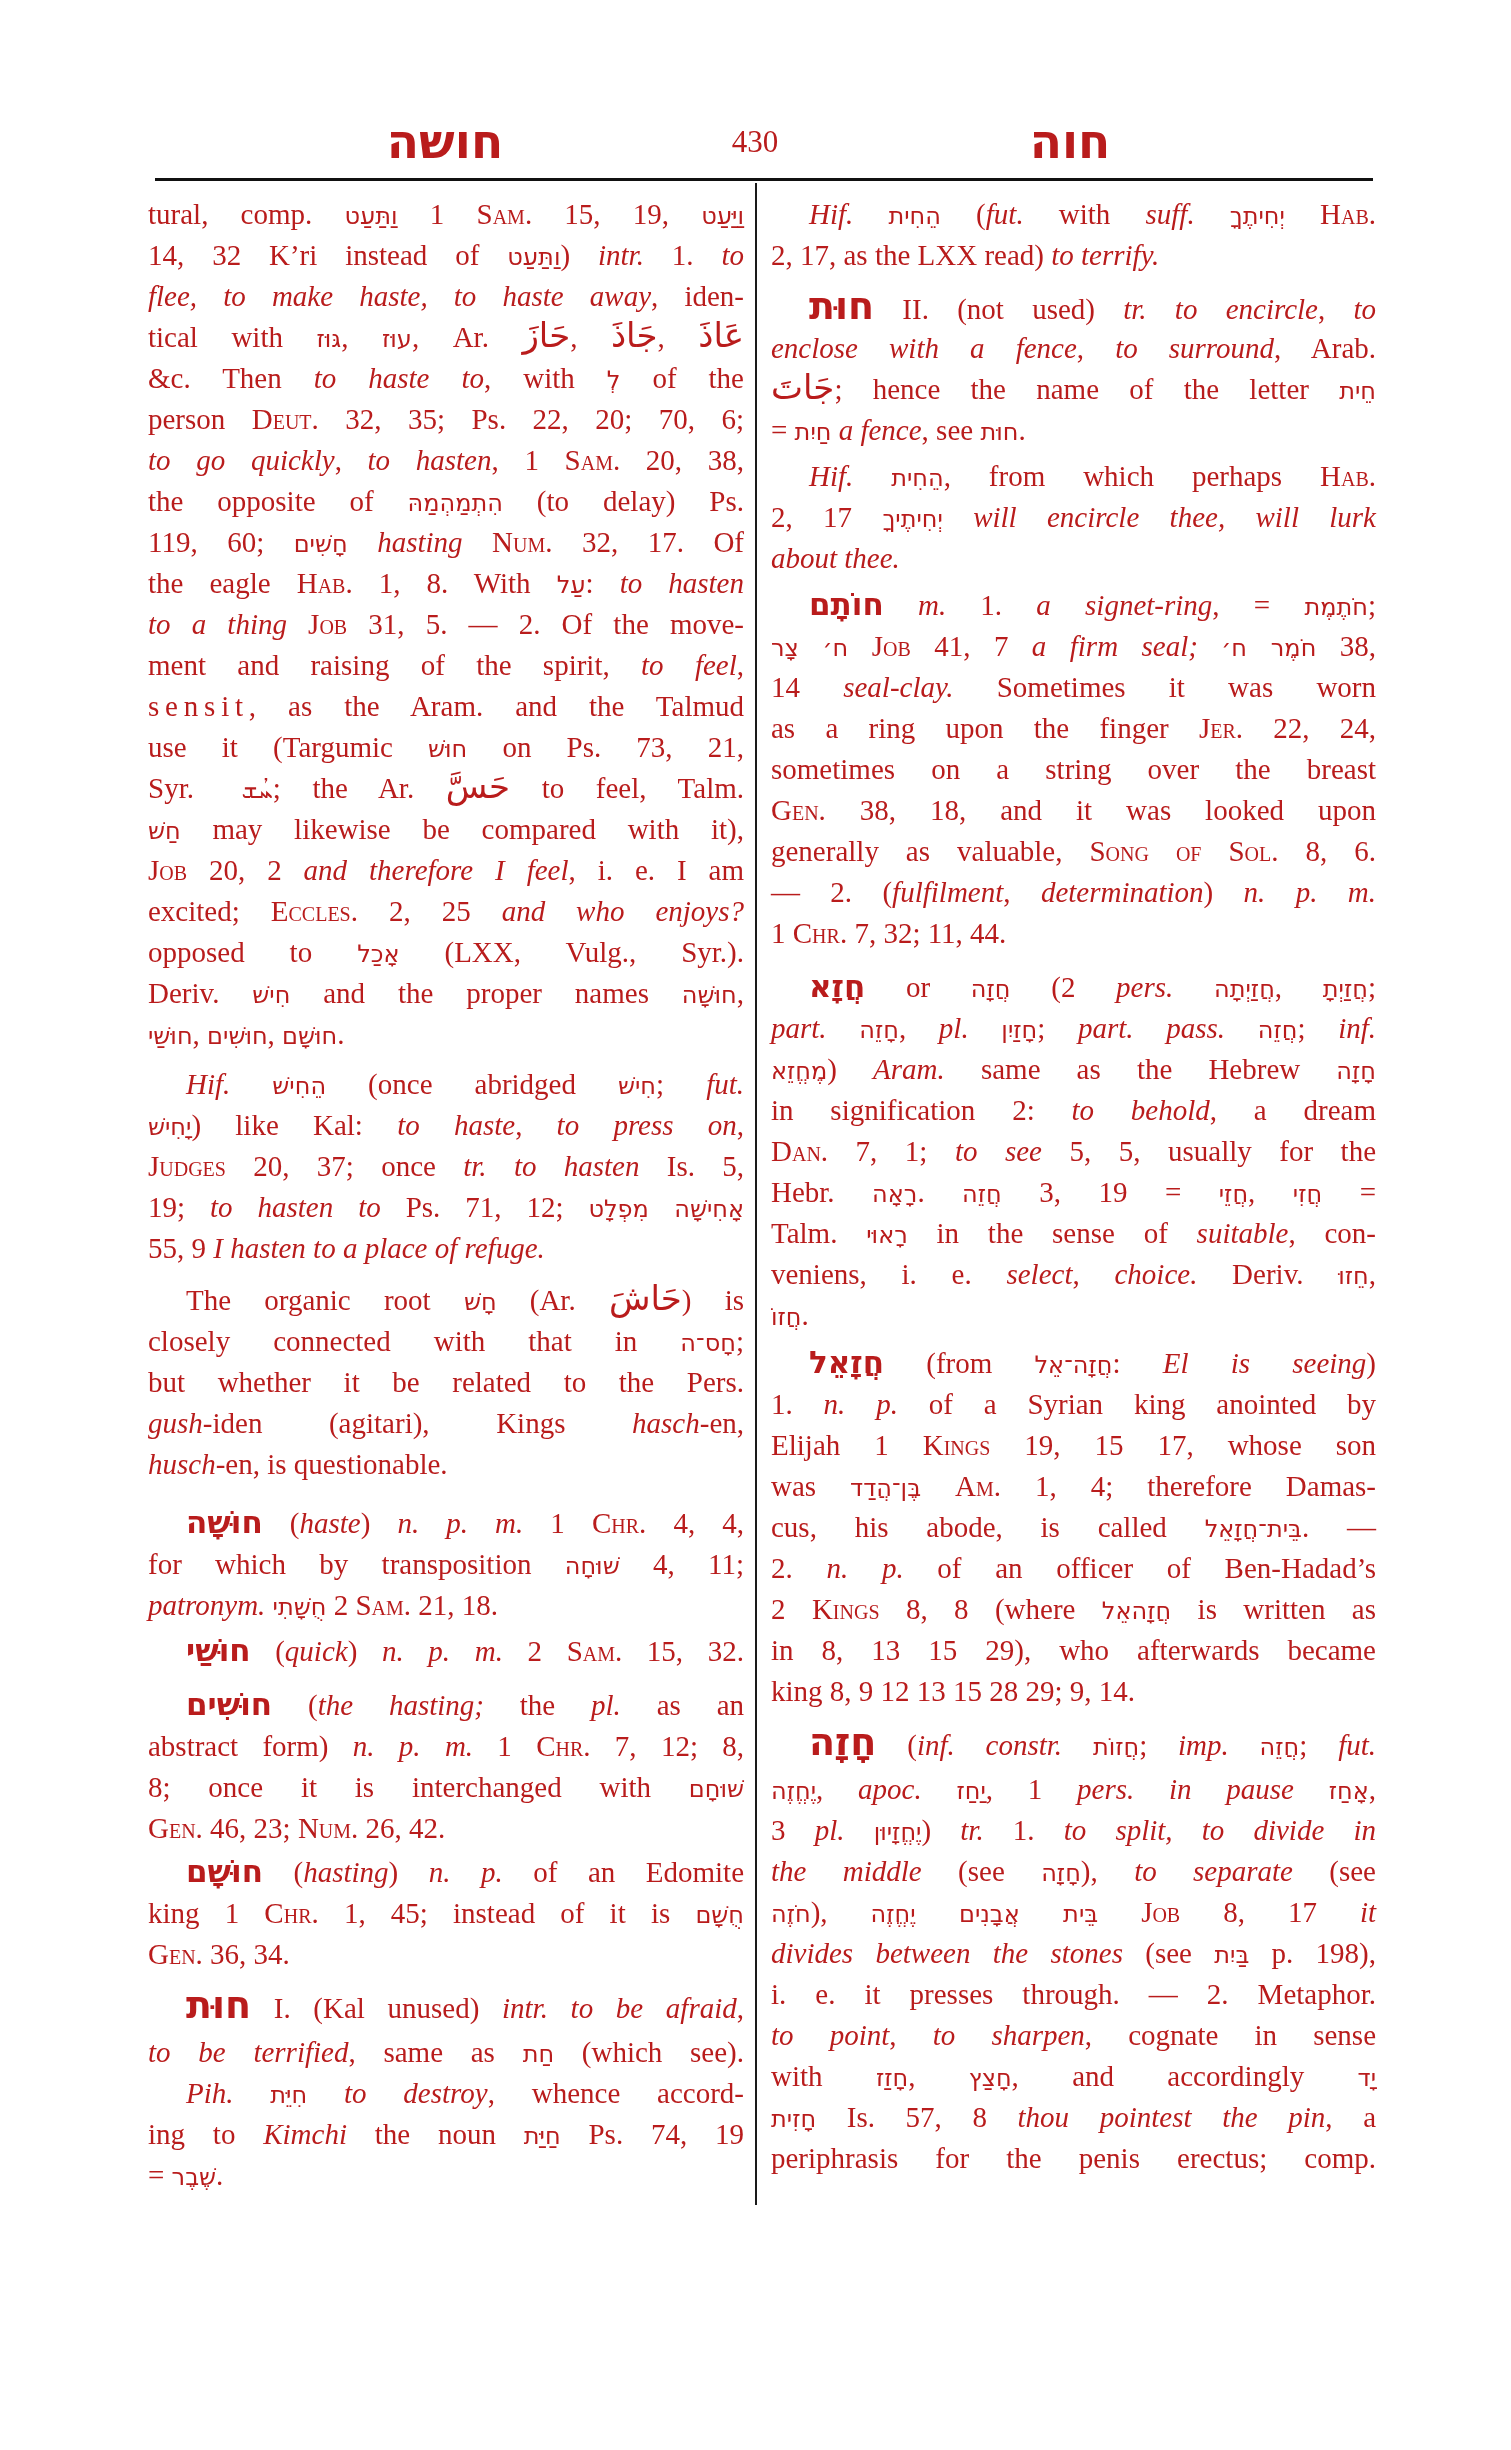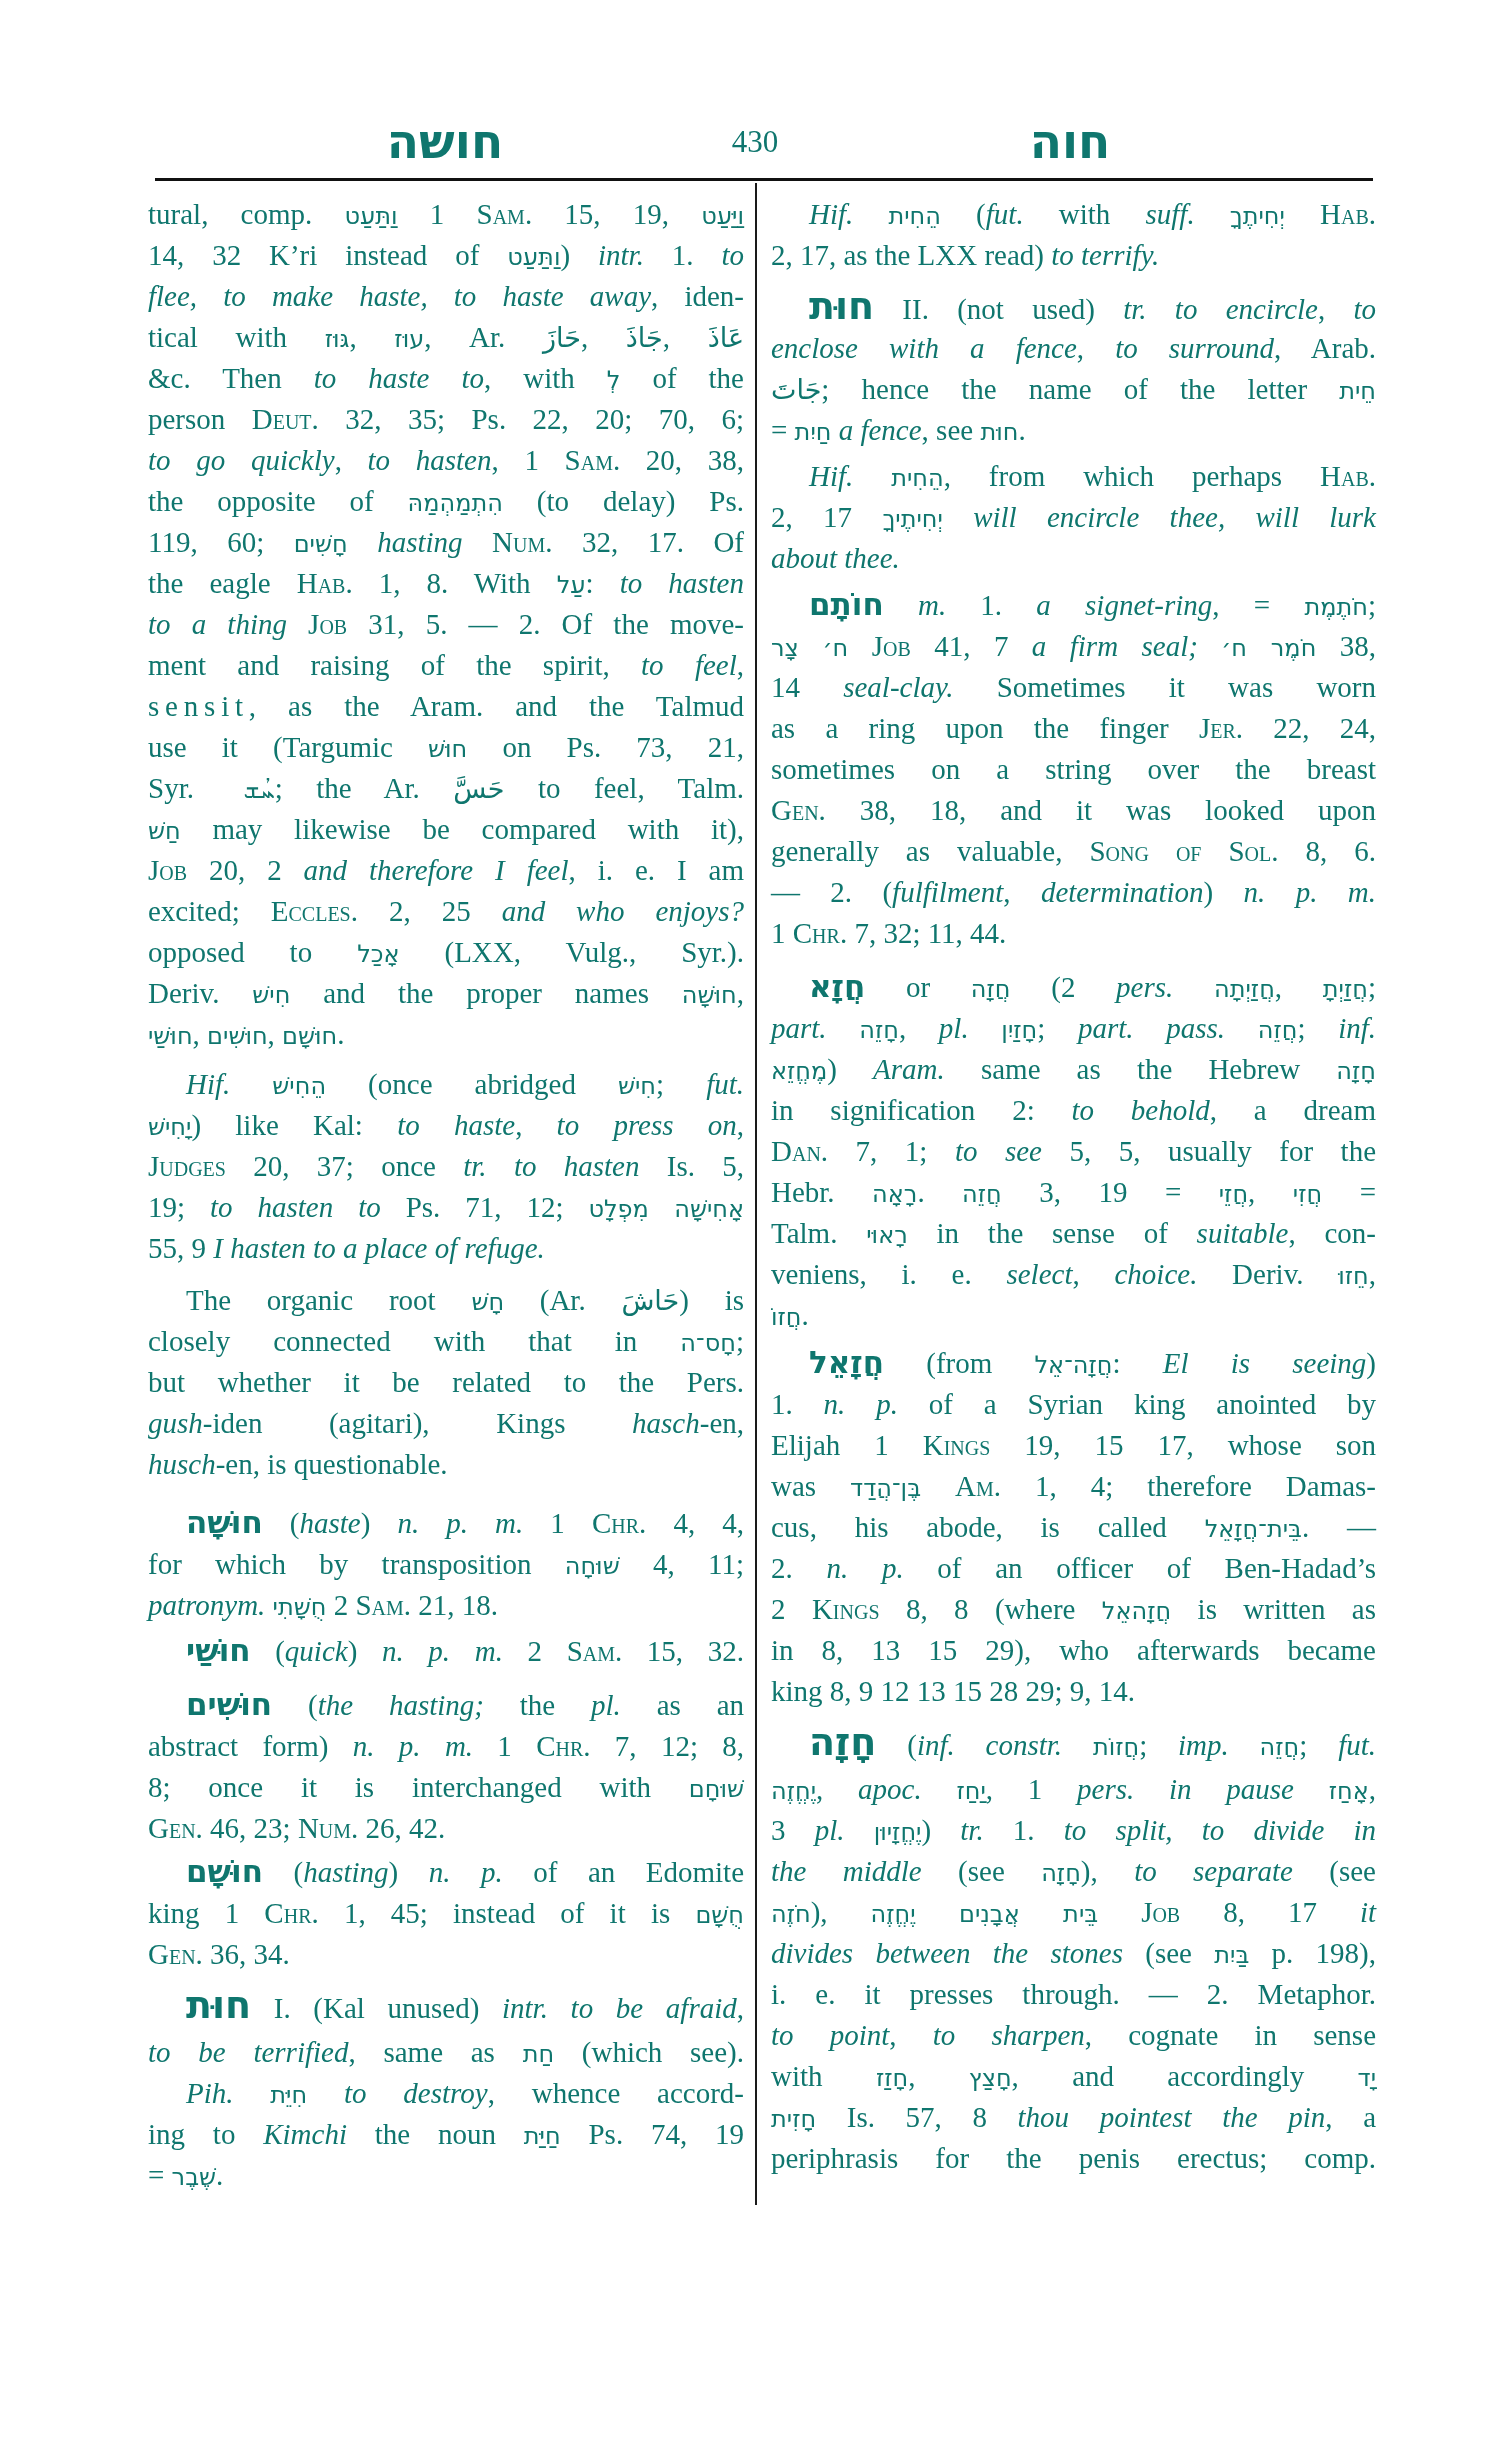--- a/index.html
+++ b/index.html
@@ -1,18 +1,18 @@
 <!DOCTYPE html>
 <html style="font-size:14.4px"><head>
 <meta charset="utf-8">
 <style>
   html, body { margin: 0; padding: 0; background: #ffffff; }
   .page {
     position: relative; width: 1512px; height: 2450px; background: #ffffff;
-    color: #0f766e; font-family: "Liberation Serif", serif; overflow: hidden;
+    color: #b91c1c; font-family: "Liberation Serif", serif; overflow: hidden;
   }
   .rh { position: absolute; top: 106px; height: 72px; line-height: 72px; white-space: nowrap; transform: translateX(-50%); }
   .rh-he { font-family: "DejaVu Sans", sans-serif; font-weight: bold; font-size: 47px; direction: rtl; unicode-bidi: isolate; }
   .rh-num { font-family: "Liberation Serif", serif; font-size: 31px; }
   .rule { position: absolute; left: 155px; top: 178px; width: 1218px; height: 2.7px; background: #111111; }
   .divider { position: absolute; left: 755px; top: 183px; width: 1.8px; height: 2022px; background: #1a1a1a; }
   .col { position: absolute; top: 194px; }
   .col-left { left: 148px; width: 596px; }
   .col-right { left: 771px; width: 605px; }
   .line {
@@ -21,21 +21,21 @@
   }
   .line.end { text-align-last: left; }
   .line.indent { text-indent: 38px; }
   .s-r { font-style: normal; }
   .s-i { font-style: italic; }
   .s-sc { font-variant: small-caps; }
   .s-sp { letter-spacing: 0.2em; }
   .s-he { font-family: "DejaVu Sans", sans-serif; font-size: 24px; line-height: 1; direction: rtl; unicode-bidi: isolate; }
   .s-hw { font-family: "DejaVu Sans", sans-serif; font-weight: bold; font-size: 31px; line-height: 1; direction: rtl; unicode-bidi: isolate; }
   .s-hwl { font-family: "DejaVu Sans", sans-serif; font-weight: bold; font-size: 38px; line-height: 1; direction: rtl; unicode-bidi: isolate; }
-  .s-ar { font-family: "DejaVu Sans", sans-serif; font-size: 27px; line-height: 1; direction: rtl; unicode-bidi: isolate; }
+  .s-ar { font-family: "DejaVu Sans", sans-serif; font-size: 34px; line-height: 1; direction: rtl; unicode-bidi: isolate; }
   .s-sy { font-family: "DejaVu Sans", sans-serif; font-size: 25px; line-height: 1; direction: rtl; unicode-bidi: isolate; margin-left: 16px; }
 </style>
 </head>
 <body>
 
 <div class="page">
   <span class="rh rh-he" style="left:445px;">חושה</span>
   <span class="rh rh-num" style="left:755px;">430</span>
   <span class="rh rh-he" style="left:1070px;">חוה</span>
 

